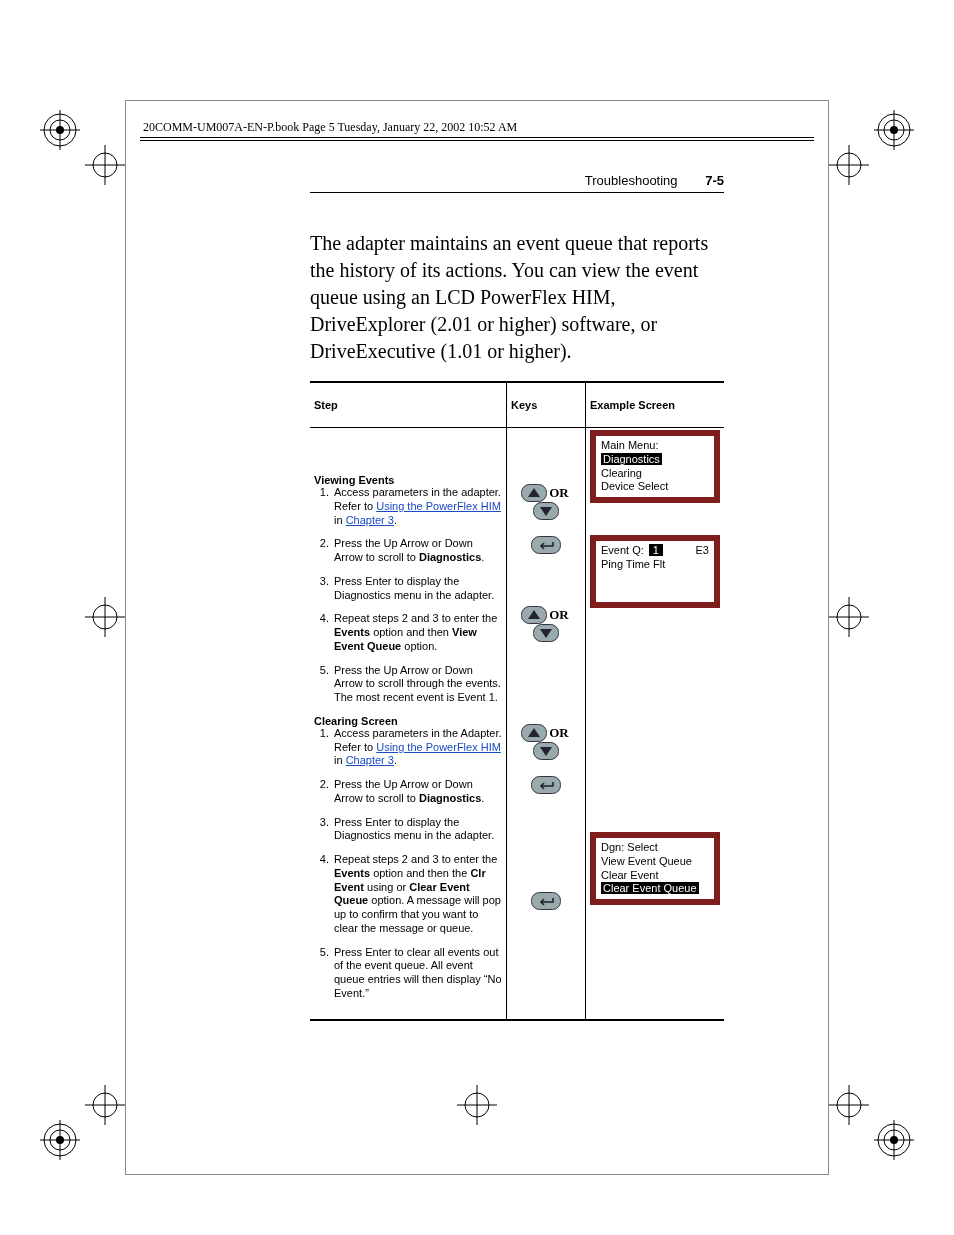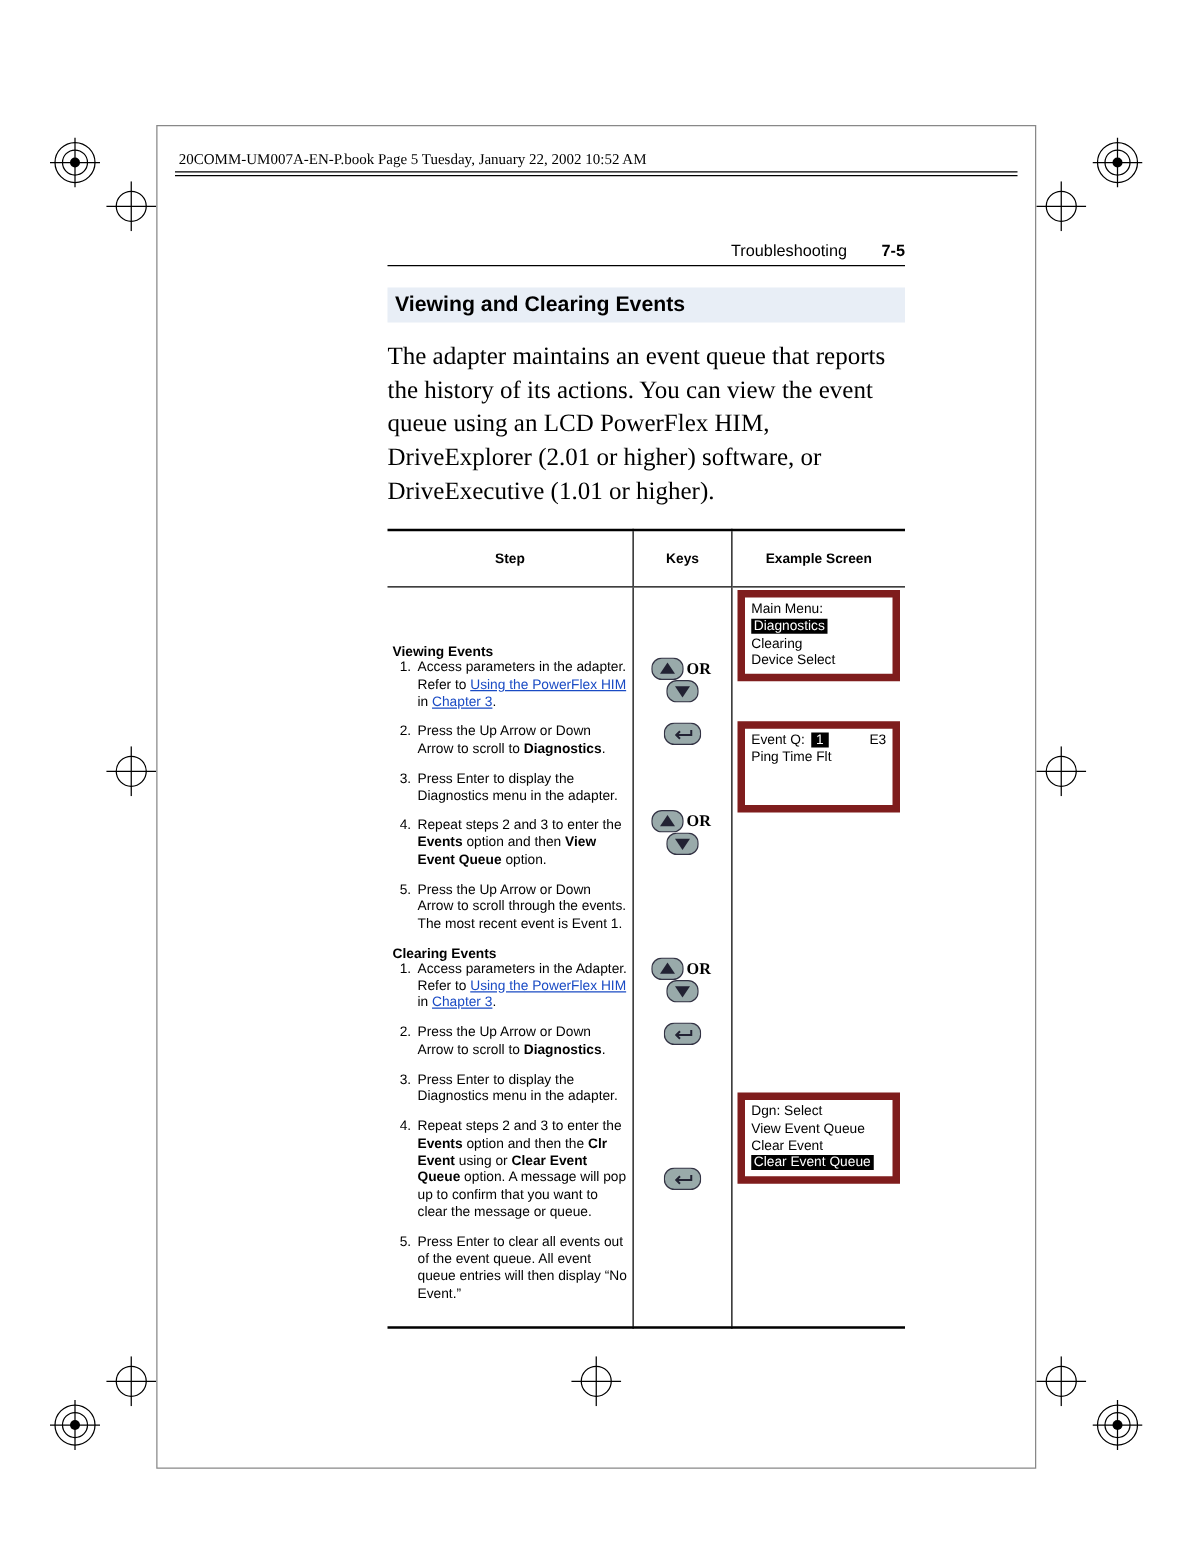--- a/index.html
+++ b/index.html
@@ -60,21 +60,21 @@
     padding: 0 0 2px 3px;
   }
   .book-header .line2 {
     border-bottom: 1px solid #000;
     height: 1px;
     margin-top: 1px;
   }
 
   .running-head {
     position: absolute;
-    top: 193px;
+    top: 173px;
     left: 310px;
     right: 230px;
     font-family: Arial, Helvetica, sans-serif;
     font-size: 13px;
     text-align: right;
     padding-bottom: 4px;
   }
   .running-head .rule {
     border-bottom: 1px solid #000;
     margin-top: 4px;
@@ -105,21 +105,21 @@
 
   table.steps {
     width: 100%;
     border-collapse: collapse;
     font-family: Arial, Helvetica, sans-serif;
     font-size: 11px;
     border-top: 2px solid #000;
     border-bottom: 2px solid #000;
   }
   table.steps th {
-    text-align: center;
+    text-align: left;
     font-weight: bold;
     border-bottom: 1px solid #000;
     padding: 16px 4px;
     vertical-align: top;
   }
   table.steps th.k { border-left: 1px solid #000; width: 70px;}
   table.steps th.e { border-left: 1px solid #000; width: 130px;}
   table.steps td {
     padding: 2px 4px 8px 4px;
     vertical-align: top;
@@ -225,21 +225,20 @@
   <div class="line2"></div>
 </div>
 
 <div class="running-head">
   <span>Troubleshooting</span>
   <span class="pn">7-5</span>
   <div class="rule"></div>
 </div>
 
 <div class="content">
-  <div class="section-title">Viewing and Clearing Events</div>
   <div class="intro">The adapter maintains an event queue that reports the history of its actions. You can view the event queue using an LCD PowerFlex HIM, DriveExplorer (2.01 or higher) software, or DriveExecutive (1.01 or higher).</div>
 
   <table class="steps">
     <thead>
       <tr>
         <th>Step</th>
         <th class="k">Keys</th>
         <th class="e">Example Screen</th>
       </tr>
     </thead>
@@ -254,21 +253,21 @@
             </li>
             <li>
               <span>Press the Up Arrow or Down Arrow to scroll to </span><b>Diagnostics</b><span>.</span>
             </li>
             <li><span>Press Enter to display the Diagnostics menu in the adapter.</span></li>
             <li>
               <span>Repeat steps 2 and 3 to enter the </span><b>Events</b><span> option and then </span><b>View Event Queue</b><span> option.</span>
             </li>
             <li><span>Press the Up Arrow or Down Arrow to scroll through the events. The most recent event is Event 1.</span></li>
           </ol>
-          <div class="subhead" style="margin-top:6px">Clearing Events</div>
+          <div class="subhead" style="margin-top:6px">Clearing Screen</div>
           <ol class="nl">
             <li>
               <span>Access parameters in the Adapter. Refer to </span><a class="link">Using the PowerFlex HIM</a><span> in </span><a class="link">Chapter 3</a><span>.</span>
             </li>
             <li>
               <span>Press the Up Arrow or Down Arrow to scroll to </span><b>Diagnostics</b><span>.</span>
             </li>
             <li><span>Press Enter to display the Diagnostics menu in the adapter.</span></li>
             <li>
               <span>Repeat steps 2 and 3 to enter the </span><b>Events</b><span> option and then the </span><b>Clr Event</b><span> using or </span><b>Clear Event Queue</b><span> option. A message will pop up to confirm that you want to clear the message or queue.</span>

